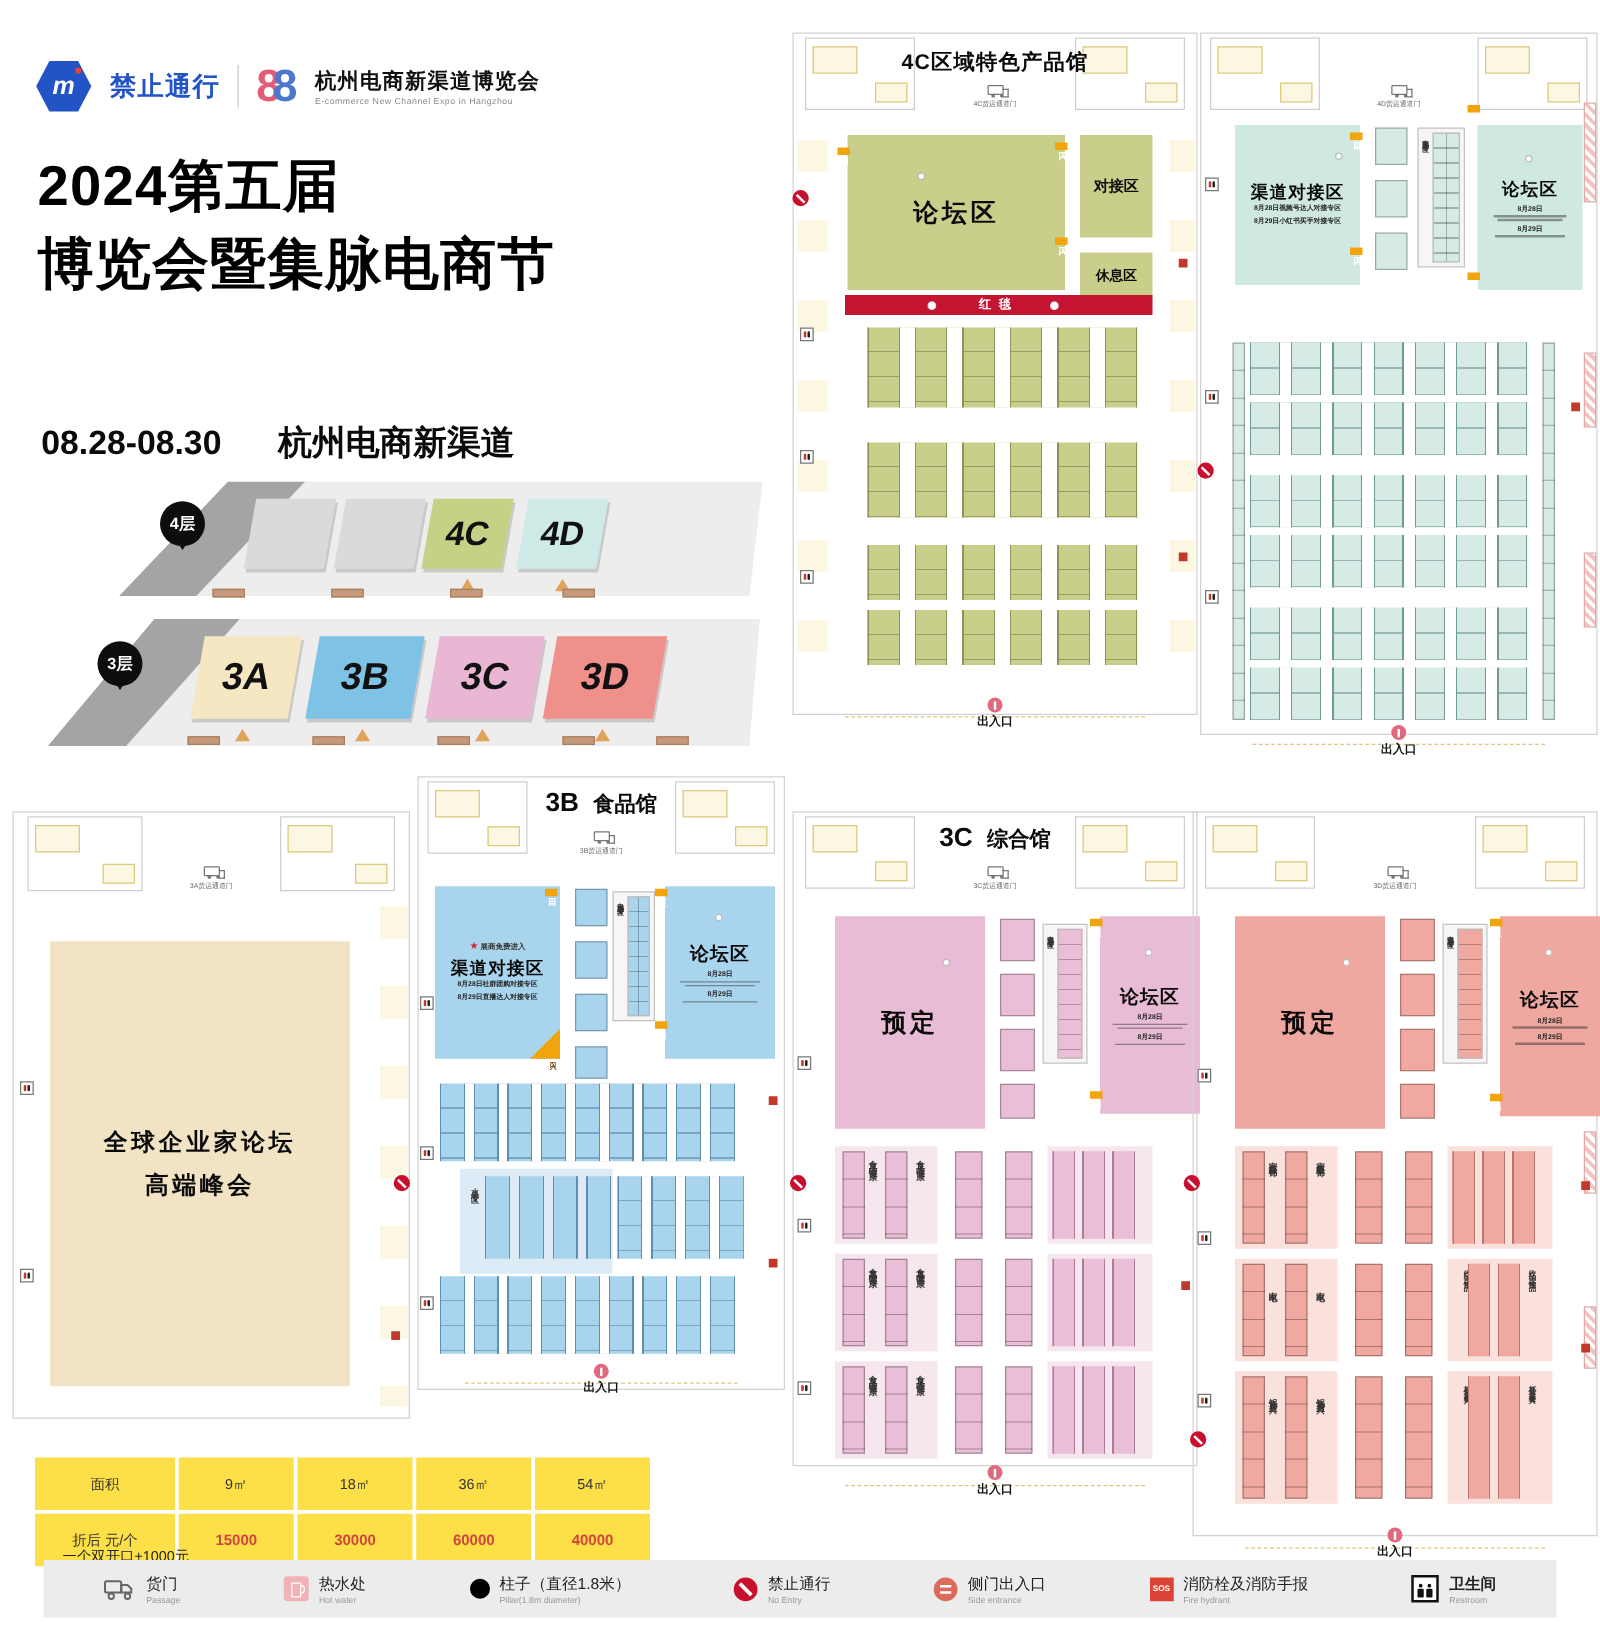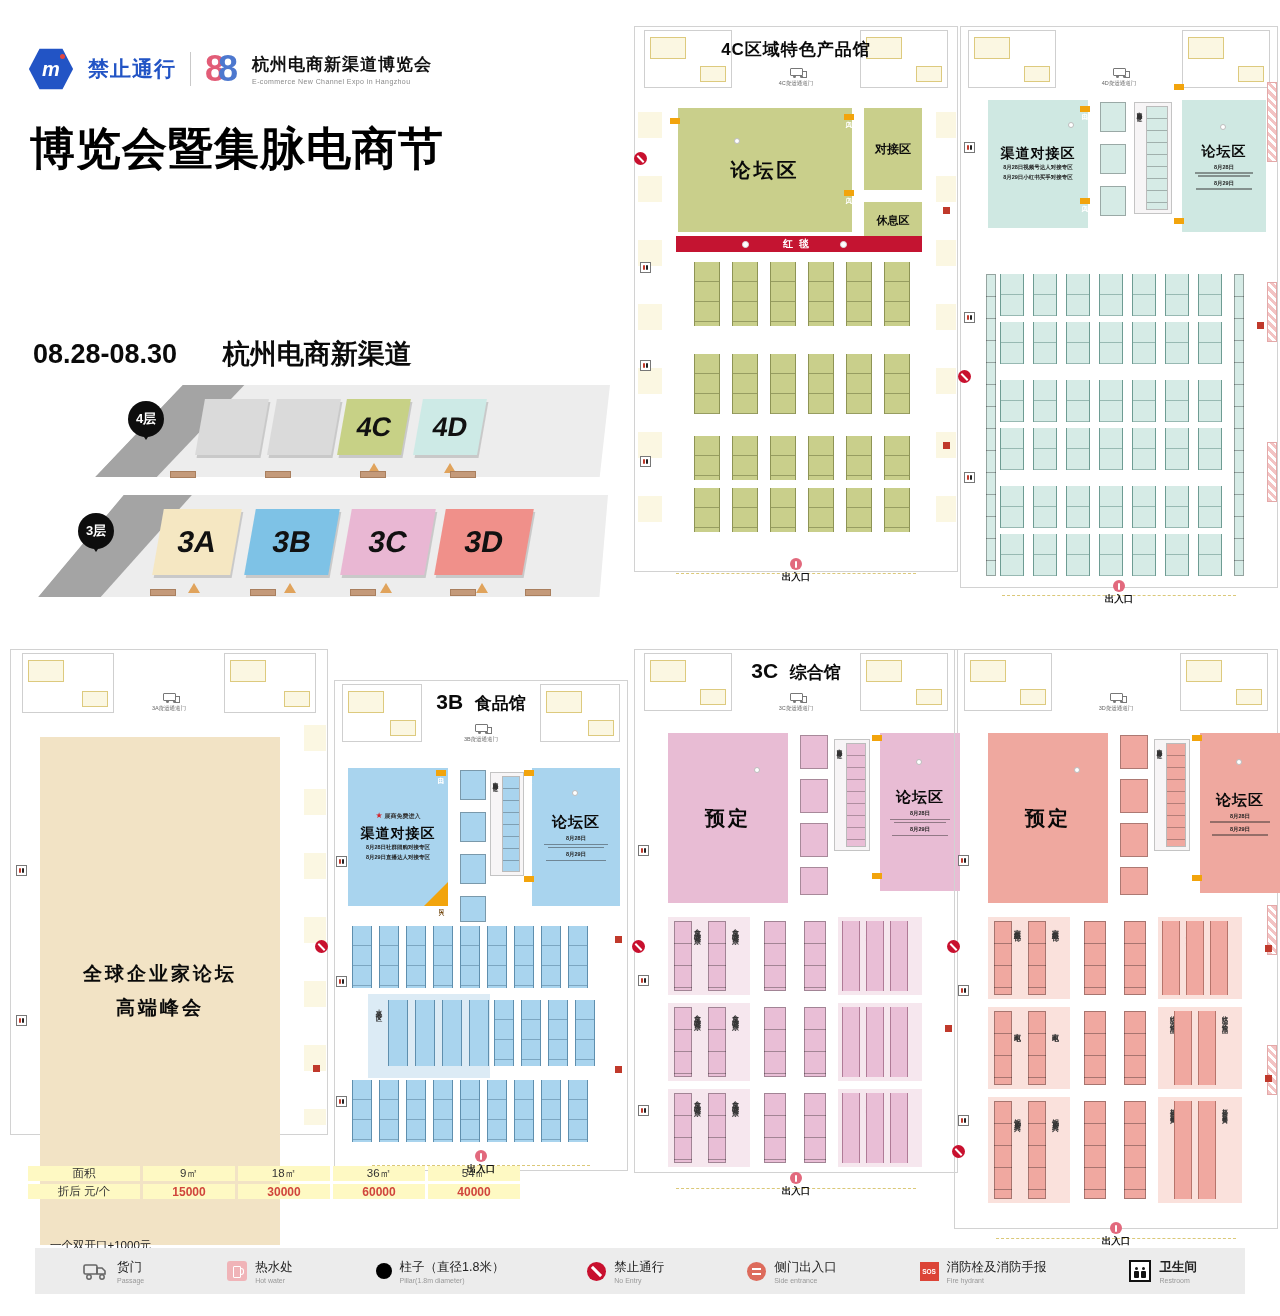--- a/index.html
+++ b/index.html
@@ -117,21 +117,21 @@
   .wc{position:absolute;width:11px;height:11px;background:#fff;border:1px solid #777;display:flex;align-items:center;justify-content:center;gap:1px;z-index:2;}
   .wc i{width:2px;height:5px;background:#222;border-radius:1px;}
   .wc i.r{background:#c0392b;}
   .noent{position:absolute;width:13px;height:13px;border-radius:50%;background:#c8102e;z-index:2;}
   .noent::after{content:"";position:absolute;left:2px;top:5.5px;width:9px;height:2px;background:#fff;transform:rotate(45deg);}
   .fire{position:absolute;width:7px;height:7px;background:#c0392b;z-index:2;}
   .hatch{position:absolute;background:repeating-linear-gradient(45deg,#f3c3c3 0 3px,#fff 3px 6px);border:1px solid #e4a9a9;}
 
   
   #pricetable{position:absolute;left:28px;top:1166px;display:grid;grid-template-columns:112px 92px 92px 92px 92px;gap:3px;}
-  #pricetable .pc{background:#fef9c3;height:15px;display:flex;align-items:center;justify-content:center;font-size:11.5px;color:#333;}
+  #pricetable .pc{background:#fde047;height:42px;display:flex;align-items:center;justify-content:center;font-size:11.5px;color:#333;}
   #pricetable .pv{color:#d0453c;font-weight:bold;font-size:12px;}
   #pricenote{position:absolute;left:50px;top:1238px;font-size:11.5px;color:#222;}
 
   
   #legend{position:absolute;left:35px;right:35px;top:1248px;height:46px;background:#ececec;
           display:flex;align-items:center;justify-content:space-between;padding:0 48px;}
   .litem{display:flex;align-items:center;gap:8px;}
   .ltxt .cn{font-size:12.5px;color:#222;}
   .ltxt .en{font-size:7px;color:#999;margin-top:1px;}
   .ltxt.bold .cn{font-weight:800;}
@@ -163,20 +163,21 @@
     <div class="brandname" data-interactable="false">禁止通行</div>
     <div class="vdiv" data-interactable="false"></div>
     <div class="eight8" data-interactable="false"><b data-interactable="false">8</b><b data-interactable="false">8</b></div>
     <div class="expostack" data-interactable="false">
       <span class="cn" data-interactable="false">杭州电商新渠道博览会</span>
       <span class="en" data-interactable="false">E-commerce New Channel  Expo in Hangzhou</span>
     </div>
   </div>
 
   <div class="titleblock" data-interactable="false">
+    <div data-interactable="false">2024第五届</div>
     <div data-interactable="false">博览会暨集脉电商节</div>
   </div>
   <div class="dateline" data-interactable="false">
     <span data-interactable="false">08.28-08.30</span>
     <span data-interactable="false">杭州电商新渠道</span>
   </div>
 
   <div id="iso" data-interactable="false">
     <div class="slab slab4" data-interactable="false"></div>
     <div class="slab slab3" data-interactable="false"></div>
@@ -327,38 +328,38 @@
   </div>
 
   <div class="hall" style="left:8px;top:645px;width:322px;height:508px;" data-interactable="false">
     <div class="wallbox" style="inset:4px 2px 18px 2px;" data-interactable="false"></div>
     <div class="room" style="left:14px;top:8px;width:92px;height:60px;" data-interactable="false"></div>
     <div class="room" style="left:216px;top:8px;width:92px;height:60px;" data-interactable="false"></div>
     <div class="truckline" style="top:48px;" data-interactable="false">
       <div class="mtruck" data-interactable="false"></div>
       <div class="t-cap" data-interactable="false">3A货运通道门</div>
     </div>
-    <div class="zone z-beige" style="left:32px;top:92px;width:240px;height:508px;" data-interactable="false">
+    <div class="zone z-beige" style="left:32px;top:108px;width:240px;height:356px;" data-interactable="false">
       <span class="zl-lg" style="font-size:19px;" data-interactable="false">全球企业家论坛</span>
       <span class="zl-lg" style="font-size:19px;margin-top:8px;" data-interactable="false">高端峰会</span>
     </div>
     <div class="ystrip" style="right:4px;top:80px;width:22px;height:400px;" data-interactable="false"></div>
     <div class="wc" style="left:8px;top:220px;" data-interactable="false">
         <i class="r"></i>
         <i></i>
       </div>
     <div class="wc" style="left:8px;top:370px;" data-interactable="false">
         <i class="r"></i>
         <i></i>
       </div>
     <div class="noent" style="right:2px;top:295px;" data-interactable="false"></div>
     <div class="fire" style="right:10px;top:420px;" data-interactable="false"></div>
   </div>
 
-  <div class="hall" style="left:332px;top:676px;width:298px;height:535px;" data-interactable="false">
+  <div class="hall" style="left:332px;top:617px;width:298px;height:535px;" data-interactable="false">
     <div class="wallbox" style="inset:4px 2px 40px 2px;" data-interactable="false"></div>
     <div class="room" style="left:10px;top:8px;width:80px;height:58px;" data-interactable="false"></div>
     <div class="room" style="left:208px;top:8px;width:80px;height:58px;" data-interactable="false"></div>
     <div class="htitle" style="top:14px;">
       <span class="no" data-interactable="false">3B</span>
       <span class="nm" data-interactable="false">食品馆</span>
     </div>
     <div class="truckline" style="top:48px;" data-interactable="false">
       <div class="mtruck" data-interactable="false"></div>
       <div class="t-cap" data-interactable="false">3B货运通道门</div>

